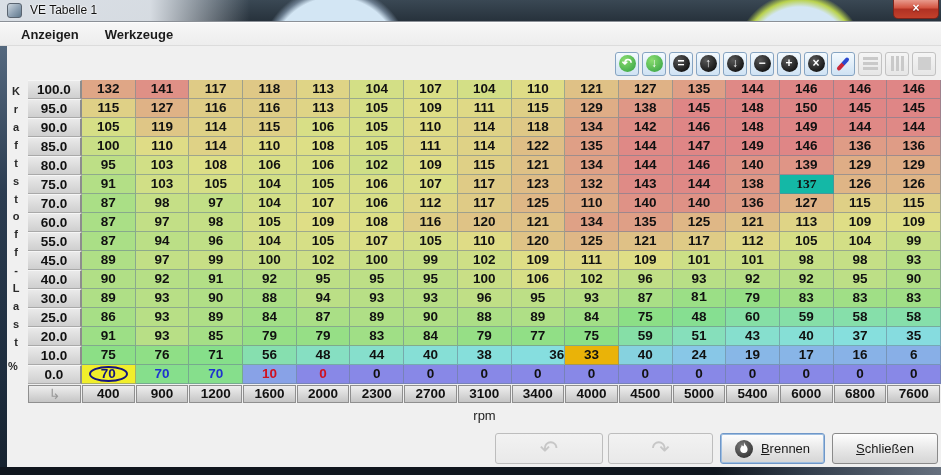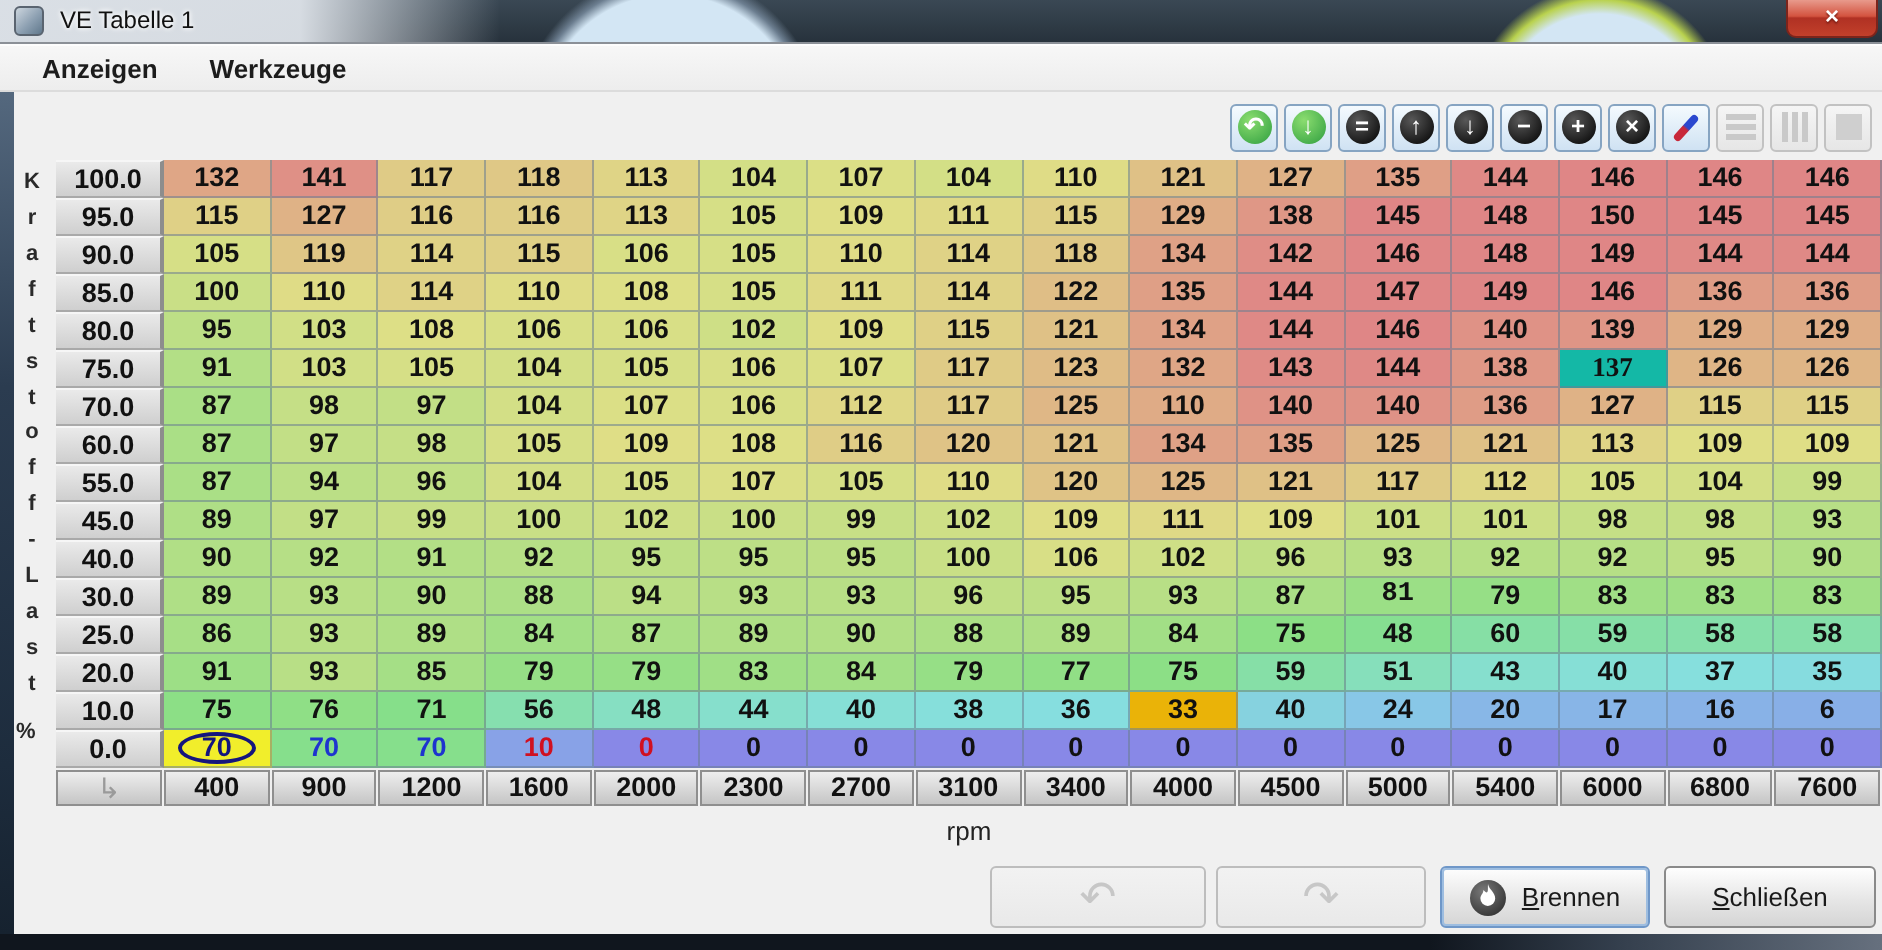--- a/index.html
+++ b/index.html
@@ -443,25 +443,25 @@
     <div class="cell" style="background: rgb(134, 220, 223);">35</div>
     <div class="rowlab">10.0</div>
     <div class="cell" style="background: rgb(140, 223, 134);">75</div>
     <div class="cell" style="background: rgb(143, 223, 134);">76</div>
     <div class="cell" style="background: rgb(134, 223, 138);">71</div>
     <div class="cell" style="background: rgb(134, 223, 175);">56</div>
     <div class="cell" style="background: rgb(134, 223, 194);">48</div>
     <div class="cell" style="background: rgb(134, 223, 204);">44</div>
     <div class="cell" style="background: rgb(134, 223, 214);">40</div>
     <div class="cell" style="background: rgb(134, 223, 219);">38</div>
-    <div class="cell" style="background: rgb(134, 222, 223);">36</div>
+    <div class="cell" style="background: rgb(134, 222, 223); text-align: right;">36</div>
     <div class="cell" style="background: #eab308;">33</div>
     <div class="cell" style="background: rgb(134, 210, 223);">40</div>
     <div class="cell" style="background: rgb(136, 199, 231);">24</div>
-    <div class="cell" style="background: rgb(136, 183, 231);">20</div>
+    <div class="cell" style="background: rgb(136, 183, 231);">19</div>
     <div class="cell" style="background: rgb(136, 181, 231);">17</div>
     <div class="cell" style="background: rgb(136, 178, 231);">16</div>
     <div class="cell" style="background: rgb(136, 175, 231);">6</div>
     <div class="rowlab">0.0</div>
     <div class="cell" style="background: rgb(241, 238, 43); color: rgb(19, 21, 126);"><span class="ellipse">70</span></div>
     <div class="cell" style="background: rgb(134, 223, 140); color: rgb(30, 52, 207);">70</div>
     <div class="cell" style="background: rgb(134, 223, 140); color: rgb(30, 52, 207);">70</div>
     <div class="cell" style="background: rgb(136, 162, 231); color: rgb(208, 16, 32);">10</div>
     <div class="cell" style="background: rgb(136, 136, 231); color: rgb(208, 16, 32);">0</div>
     <div class="cell" style="background: rgb(136, 136, 231);">0</div>

